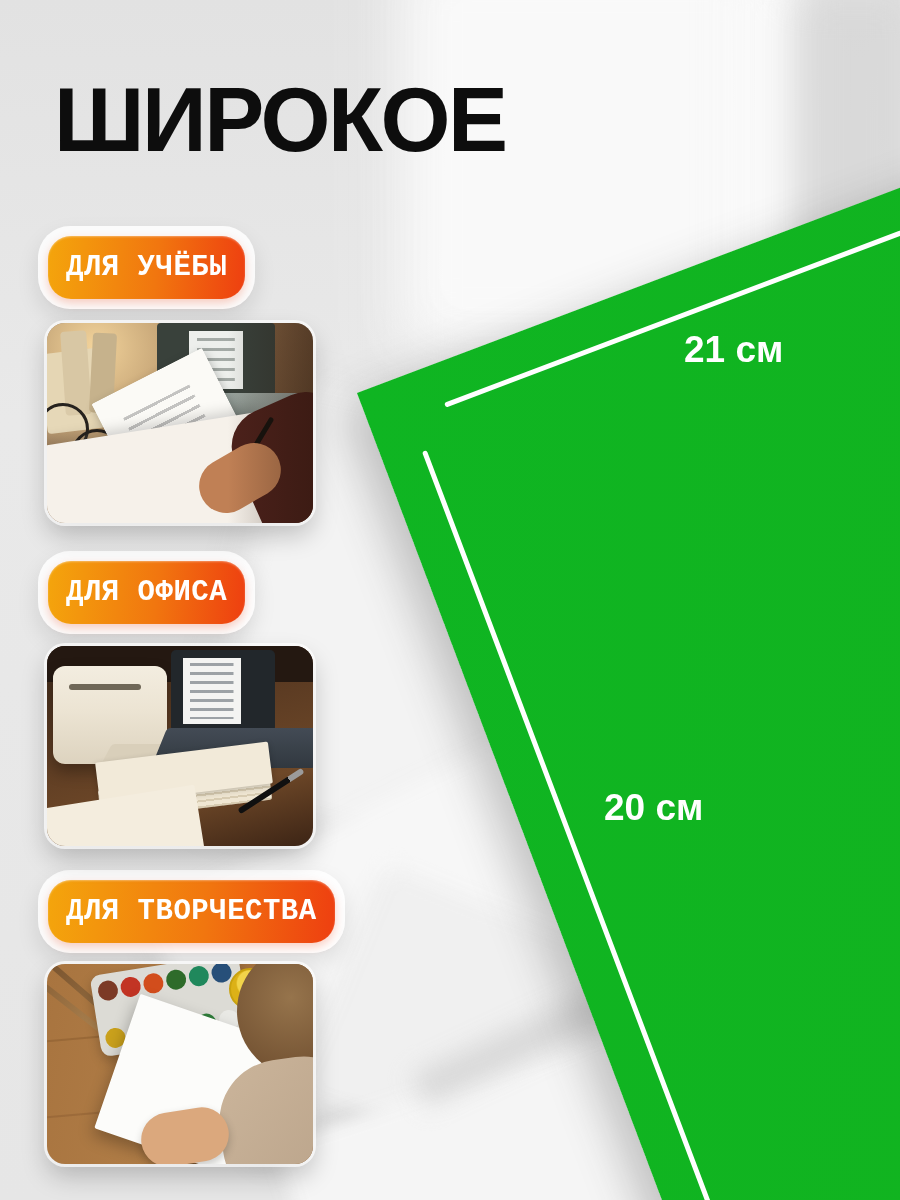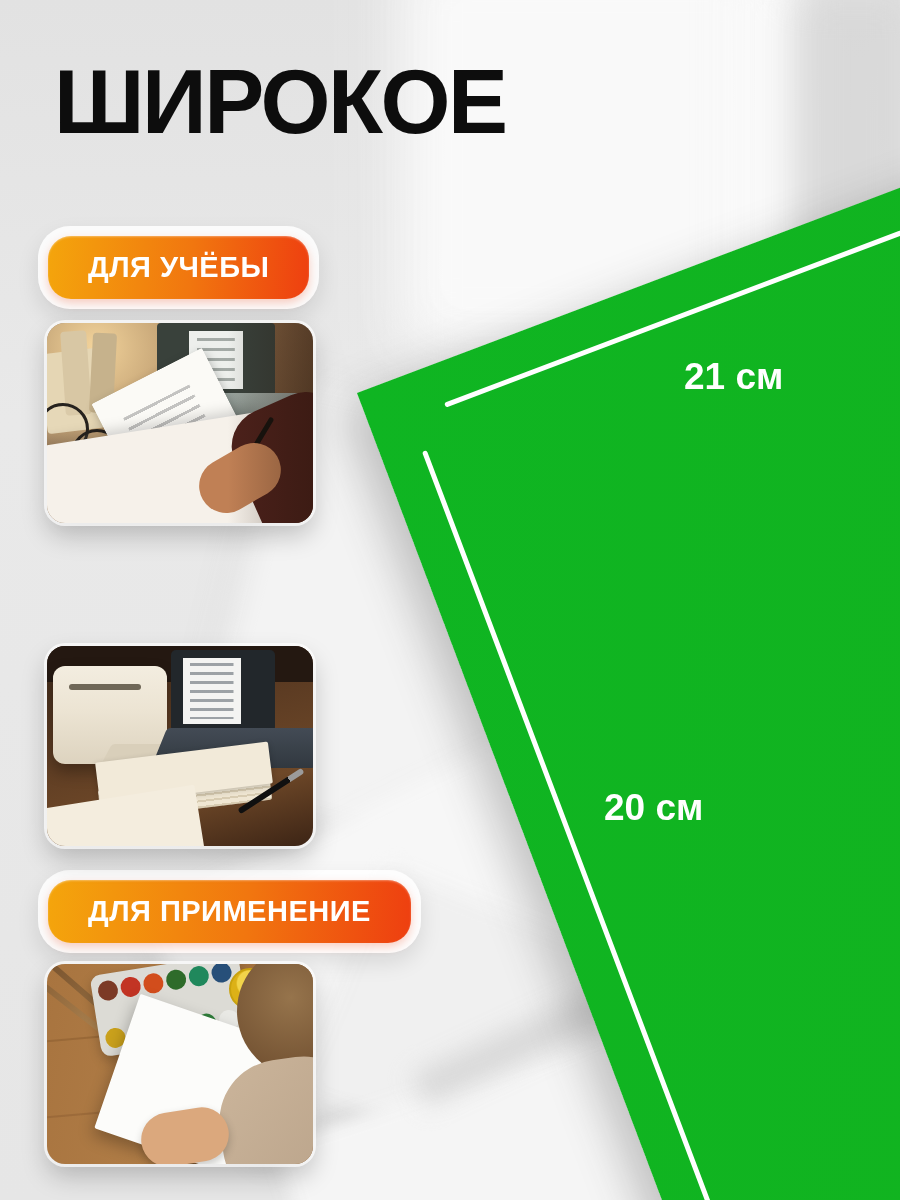--- a/index.html
+++ b/index.html
@@ -12,43 +12,43 @@
   .bg-window{left:400px;top:-50px;width:380px;height:400px;background:#fbfbfb;filter:blur(30px);opacity:.95;}
   .bg-window-strip{left:735px;top:-30px;width:70px;height:500px;background:#fafafa;filter:blur(22px);}
   .bg-gray-band{left:795px;top:-10px;width:120px;height:280px;background:#d8d8d8;filter:blur(20px);opacity:.9;}
   .bg-paper1{left:235px;top:410px;width:330px;height:430px;background:#f3f3f3;transform:rotate(14deg);filter:blur(14px);box-shadow:0 18px 34px rgba(0,0,0,.10);}
   .bg-paper2{left:175px;top:800px;width:470px;height:260px;background:#f7f7f7;transform:rotate(-26deg);filter:blur(10px);box-shadow:0 14px 26px rgba(0,0,0,.12);}
   .bg-paper3{left:330px;top:940px;width:430px;height:240px;background:#f0f0f0;transform:rotate(22deg);filter:blur(10px);box-shadow:0 10px 22px rgba(0,0,0,.10);}
   .bg-paper4{left:295px;top:1070px;width:440px;height:210px;background:#f5f5f5;transform:rotate(-18deg);filter:blur(8px);}
   .bg-shadow-line{left:400px;top:985px;width:420px;height:34px;background:#d2d2d2;transform:rotate(-25deg);filter:blur(13px);opacity:.8;}
 
   
-  .title{position:absolute;left:54px;top:0;z-index:5;color:var(--title,#0d0d0d);
+  .title{position:absolute;left:54px;top:18px;z-index:5;color:var(--title,#0d0d0d);
     font-size:90px;font-weight:700;line-height:84px;letter-spacing:-2.5px;}
   .title span{display:block;}
 
   
   .sheet{position:absolute;left:357px;top:393px;width:1000px;height:1430px;z-index:2;
     background:linear-gradient(115deg,var(--sheet-green,#0fb522) 0%,#12b31f 60%,#0aa81c 100%);
     transform:rotate(-20.7deg);transform-origin:0 0;
     box-shadow:-20px 8px 44px rgba(60,60,60,.28);}
   .sheet-line{position:absolute;background:#fff;border-radius:3px;}
   .sheet-line.top{left:78px;top:40px;width:880px;height:5px;}
   .sheet-line.left{left:40px;top:78px;width:5px;height:1320px;}
   .dim{position:absolute;z-index:4;color:var(--label-text,#ffffff);font-size:37px;font-weight:700;}
-  .dim-w{left:684px;top:329px;margin-top:27px;}
+  .dim-w{left:684px;top:329px;}
   .dim-h{left:604px;top:787px;}
 
   
   .badge-wrap{position:absolute;left:38px;z-index:5;padding:10px;border-radius:32px;
     background:rgba(255,255,255,.82);box-shadow:0 10px 22px rgba(0,0,0,.10);display:inline-block;}
-  .badge{display:inline-block;padding:15px 40px;border-radius:23px;color:#fff;
+  .badge{display:inline-block;padding:15px 18px;border-radius:23px;color:#fff;
     font-size:29px;font-weight:700;letter-spacing:.5px;white-space:nowrap;
     background:linear-gradient(95deg,var(--badge-grad-start,#f4a50c) 0%,#f1760f 55%,var(--badge-grad-end,#ee3f10) 100%);
-    box-shadow:inset 0 1px 2px rgba(255,255,255,.35), 0 4px 10px rgba(238,63,16,.25);}
+    box-shadow:inset 0 1px 2px rgba(255,255,255,.35), 0 4px 10px rgba(238,63,16,.25);font-family:Liberation Mono, monospace;}
   .bw1{top:226px;} .bw2{top:551px;} .bw3{top:870px;}
 
   
   .photo{position:absolute;left:47px;width:266px;height:200px;border-radius:18px;overflow:hidden;z-index:5;
     box-shadow:0 0 0 3px rgba(255,255,255,.7), 0 12px 26px rgba(0,0,0,.22);}
   .ph1{top:323px;} .ph2{top:646px;} .ph3{top:964px;}
   .photo div{position:absolute;}
 
   
   .ph1{background:linear-gradient(120deg,#7a5a3d 0%,#8f6b49 40%,#5c422c 100%);}
@@ -132,22 +132,25 @@
   <div class="dim dim-w">21 см</div>
   <div class="dim dim-h">20 см</div>
 
   <h1 class="title">
     <span>ШИРОКОЕ</span>
   </h1>
 
   <div class="badge-wrap bw1">
     <div class="badge">ДЛЯ УЧЁБЫ</div>
   </div>
+  <div class="badge-wrap bw2">
+    <div class="badge">ДЛЯ ОФИСА</div>
+  </div>
   <div class="badge-wrap bw3">
-    <div class="badge">ДЛЯ ПРИМЕНЕНИЕ</div>
+    <div class="badge">ДЛЯ ТВОРЧЕСТВА</div>
   </div>
 
   <div class="photo ph1">
     <div class="ps-glow"></div>
     <div class="ps-folder"></div>
     <div class="ps-book1"></div>
     <div class="ps-book2"></div>
     <div class="ps-glass1"></div>
     <div class="ps-glass2"></div>
     <div class="ps-screen">

